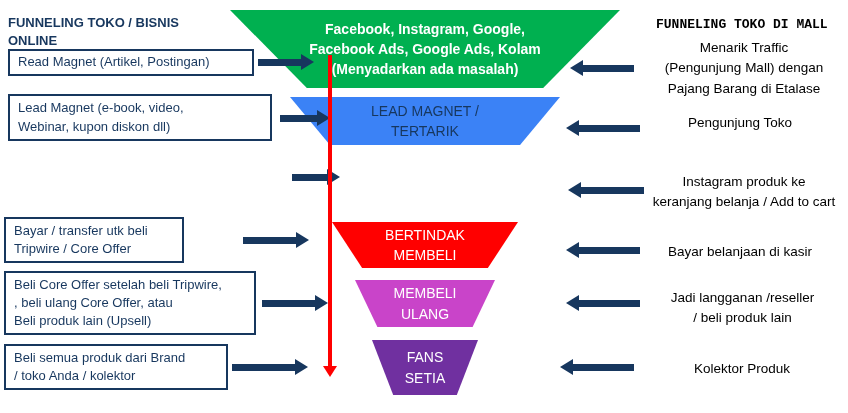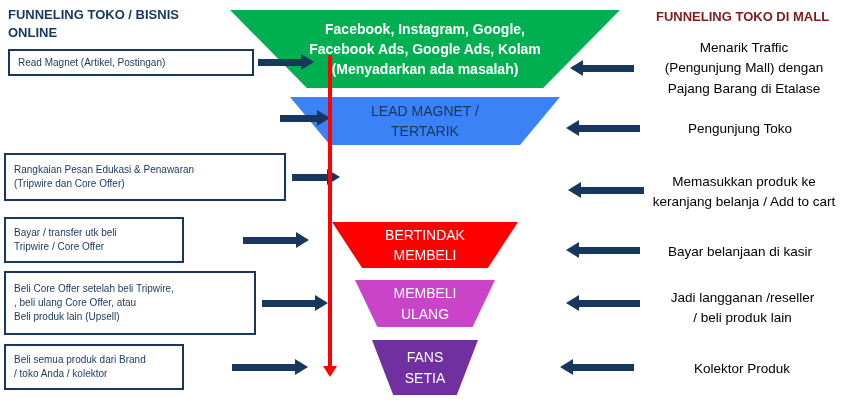--- a/index.html
+++ b/index.html
@@ -1,26 +1,26 @@
 <!DOCTYPE html>
 <html style="--navy: #17375E; --red: #FF0000;"><head>
 <meta charset="utf-8">
 <style>
   :root { --navy:#17375E; --red:#FF0000; }
   * { box-sizing: border-box; }
   body { margin:0; background:#ffffff; font-family:"Liberation Sans", sans-serif; }
   .canvas { position:relative; width:848px; height:413px; background:#ffffff; overflow:hidden; }
 
-  .title { position:absolute; font-weight:bold; font-size:13px; line-height:1.35; white-space:pre-line; }
+  .title { position:absolute; font-weight:bold; font-size:13px; line-height:1.35; white-space:pre-line;margin-top:8px; }
   .title.left { color:var(--navy); }
-  .title.right { color:#7f1d1d; }
+  .title.right { color:#000000;font-family:Liberation Mono, monospace; }
 
   .lbox {
     position:absolute; background:#ffffff; border:2px solid var(--navy);
-    color:var(--navy); font-size:10px; line-height:1.4; padding:3px 8px;
+    color:var(--navy); font-size:13px; line-height:1.4; padding:3px 8px;
     white-space:pre-line; display:flex; align-items:center; text-align:left;
   }
 
   .stage {
     position:absolute; display:flex; align-items:center; justify-content:center;
     text-align:center; font-size:14px; line-height:1.45; white-space:pre-line;
   }
   .stage.first { font-weight:bold; }
 
   .rlabel {
@@ -63,28 +63,28 @@
 
   <div class="stage" style="left: 372px; top: 340px; width: 106px; height: 55px; clip-path: polygon(0px 0px, 100% 0px, 80% 100%, 20% 100%); background-color: rgb(112, 48, 160); color: rgb(255, 255, 255);">FANS
 SETIA</div>
 
   <div class="red-arrow" style="left:323px; top:55px; height:322px;">
     <span class="line"></span>
     <span class="tip"></span>
   </div>
 
   <div class="lbox" style="left:8px; top:49px; width:246px; height:27px;">Read Magnet (Artikel, Postingan)</div>
-  <div class="lbox" style="left:4px; top:153px; width:282px; height:48px;">Rangkaian Pesan Edukasi  &amp; Penawaran
-(Tripwire dan Core Offer)</div>
+  <div class="lbox" style="left:8px; top:94px; width:264px; height:47px;">Lead Magnet (e-book, video,
+Webinar, kupon diskon dll)</div>
   <div class="lbox" style="left:4px; top:217px; width:180px; height:46px;">Bayar / transfer utk beli
 Tripwire / Core Offer</div>
   <div class="lbox" style="left:4px; top:271px; width:252px; height:64px;">Beli Core Offer setelah beli Tripwire,
 , beli ulang Core Offer, atau
 Beli produk lain (Upsell)</div>
-  <div class="lbox" style="left:4px; top:344px; width:180px; height:46px;">Beli semua produk dari Brand
+  <div class="lbox" style="left:4px; top:344px; width:224px; height:46px;">Beli semua produk dari Brand
 / toko Anda / kolektor</div>
 
   <div class="arrow right" style="left:258px; top:54px; width:56px;">
     <span class="shaft"></span>
       <span class="head"></span>
   </div>
   <div class="arrow right" style="left:280px; top:110px; width:50px;">
     <span class="shaft"></span>
       <span class="head"></span>
   </div>
@@ -126,21 +126,21 @@
       <span class="shaft"></span>
   </div>
   <div class="arrow left" style="left:560px; top:359px; width:74px;">
     <span class="head"></span>
       <span class="shaft"></span>
   </div>
 
   <div class="rlabel" style="left:640px; top:38px; width:208px;">Menarik Traffic
 (Pengunjung Mall) dengan
 Pajang Barang di Etalase</div>
-  <div class="rlabel" style="left:650px; top:119px; width:180px;">Pengunjung Toko</div>
-  <div class="rlabel" style="left:640px; top:172px; width:208px;">Memasukkan produk ke
+  <div class="rlabel" style="left:650px; top:113px; width:180px;">Pengunjung Toko</div>
+  <div class="rlabel" style="left:640px; top:172px; width:208px;">Instagram produk ke
 keranjang belanja / Add to cart</div>
   <div class="rlabel" style="left:640px; top:242px; width:200px;">Bayar belanjaan di kasir</div>
   <div class="rlabel" style="left:645px; top:288px; width:195px;">Jadi langganan /reseller
 / beli produk lain</div>
   <div class="rlabel" style="left:652px; top:359px; width:180px;">Kolektor Produk</div>
 
 </div>
 
 </body></html>

